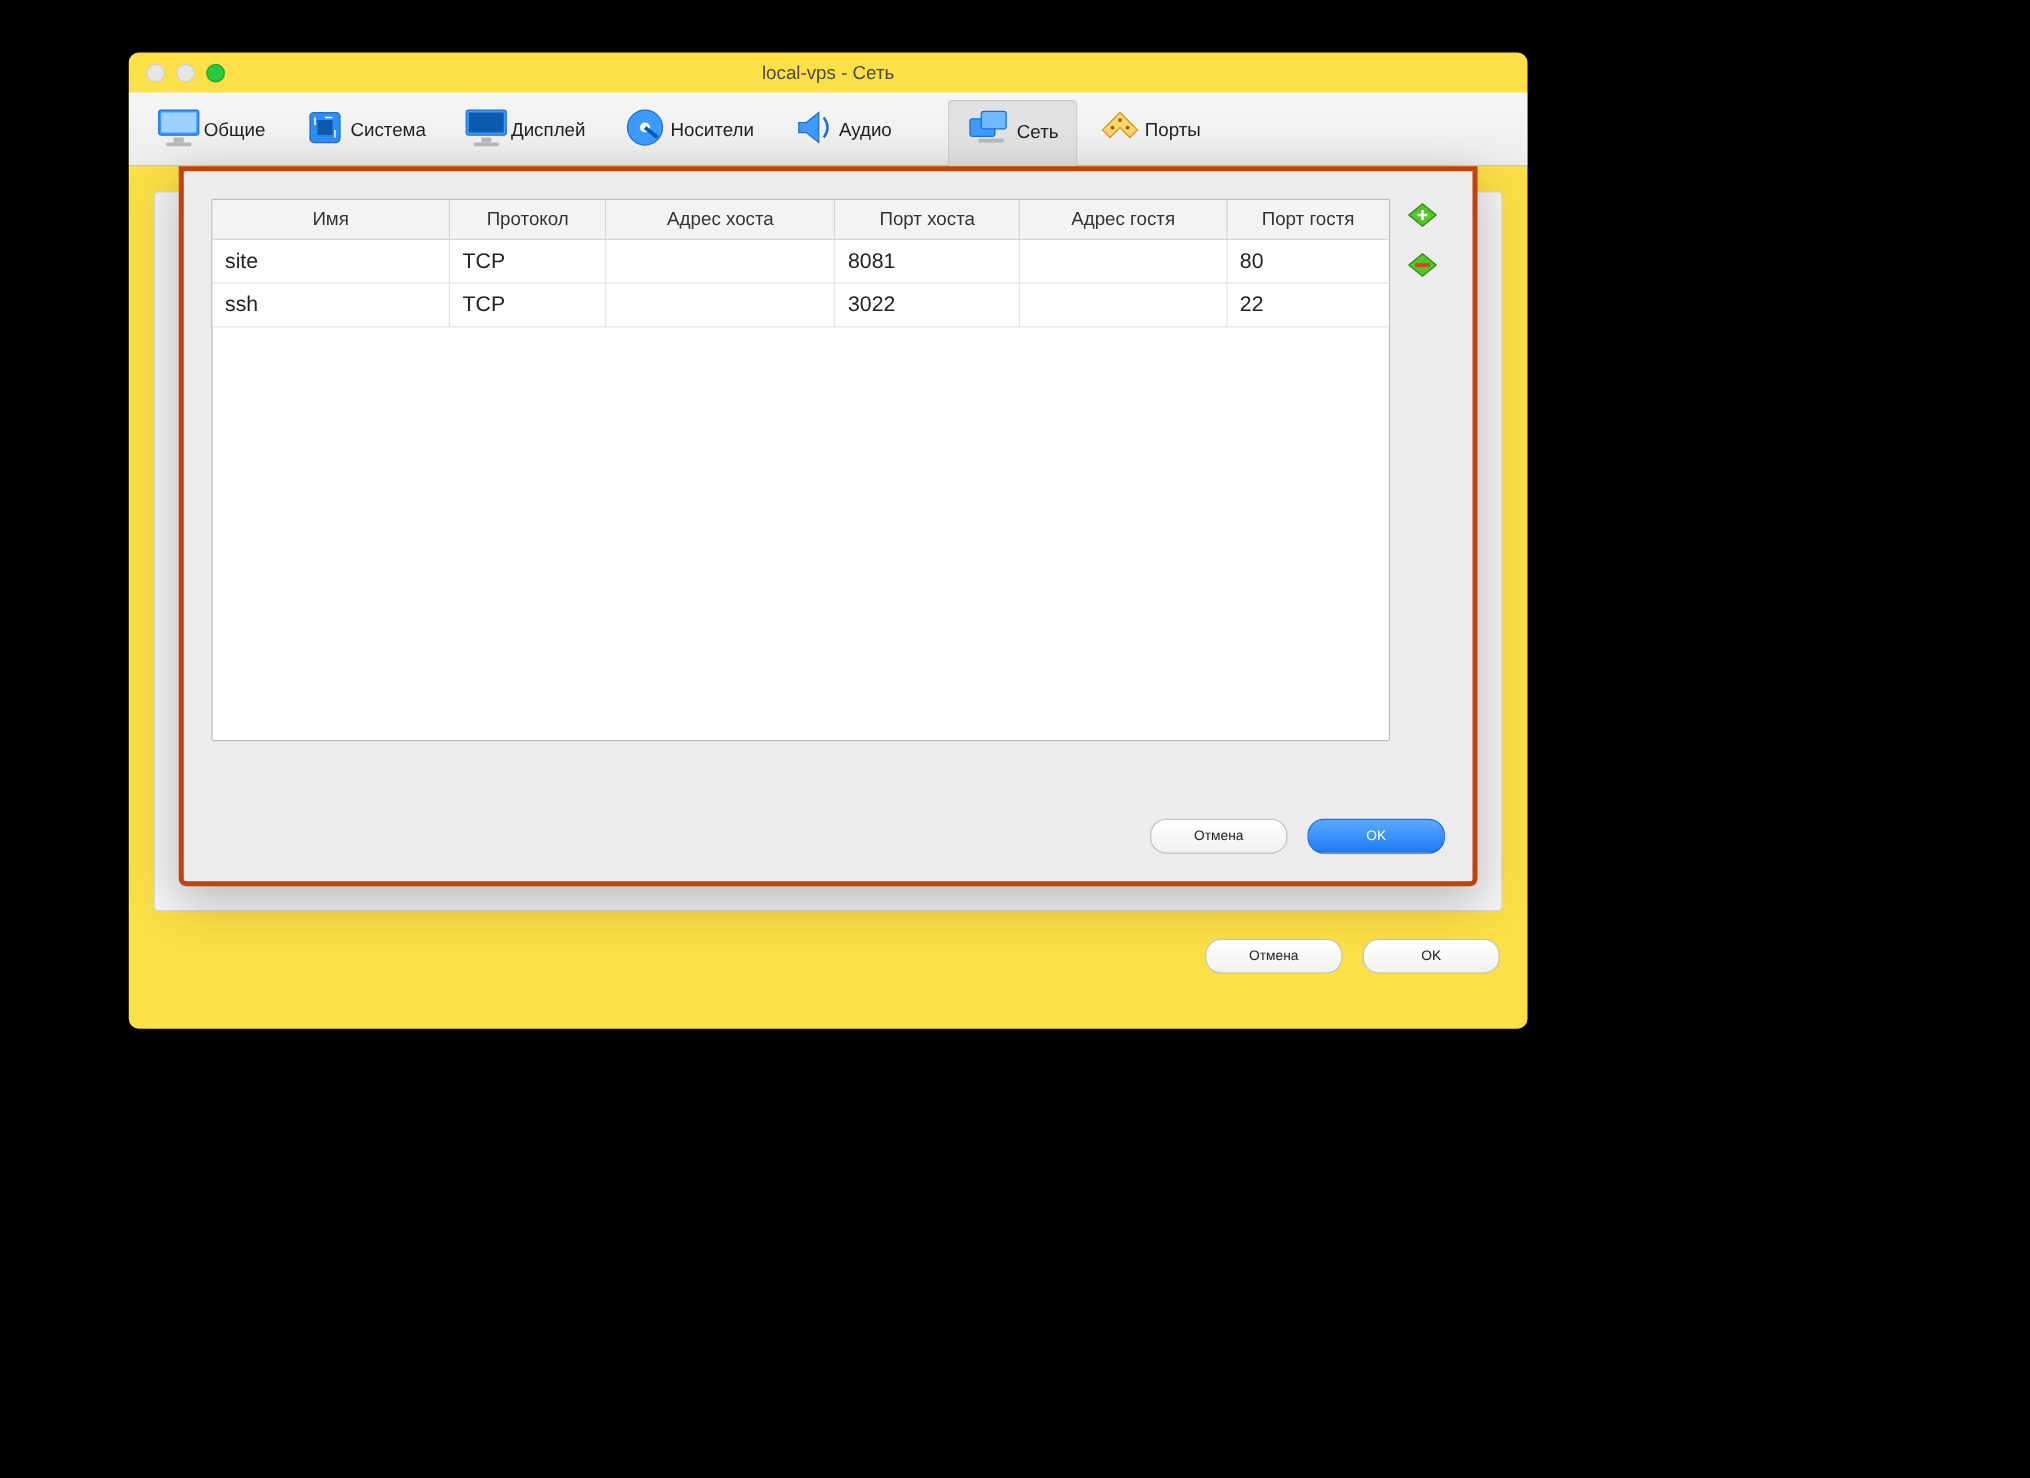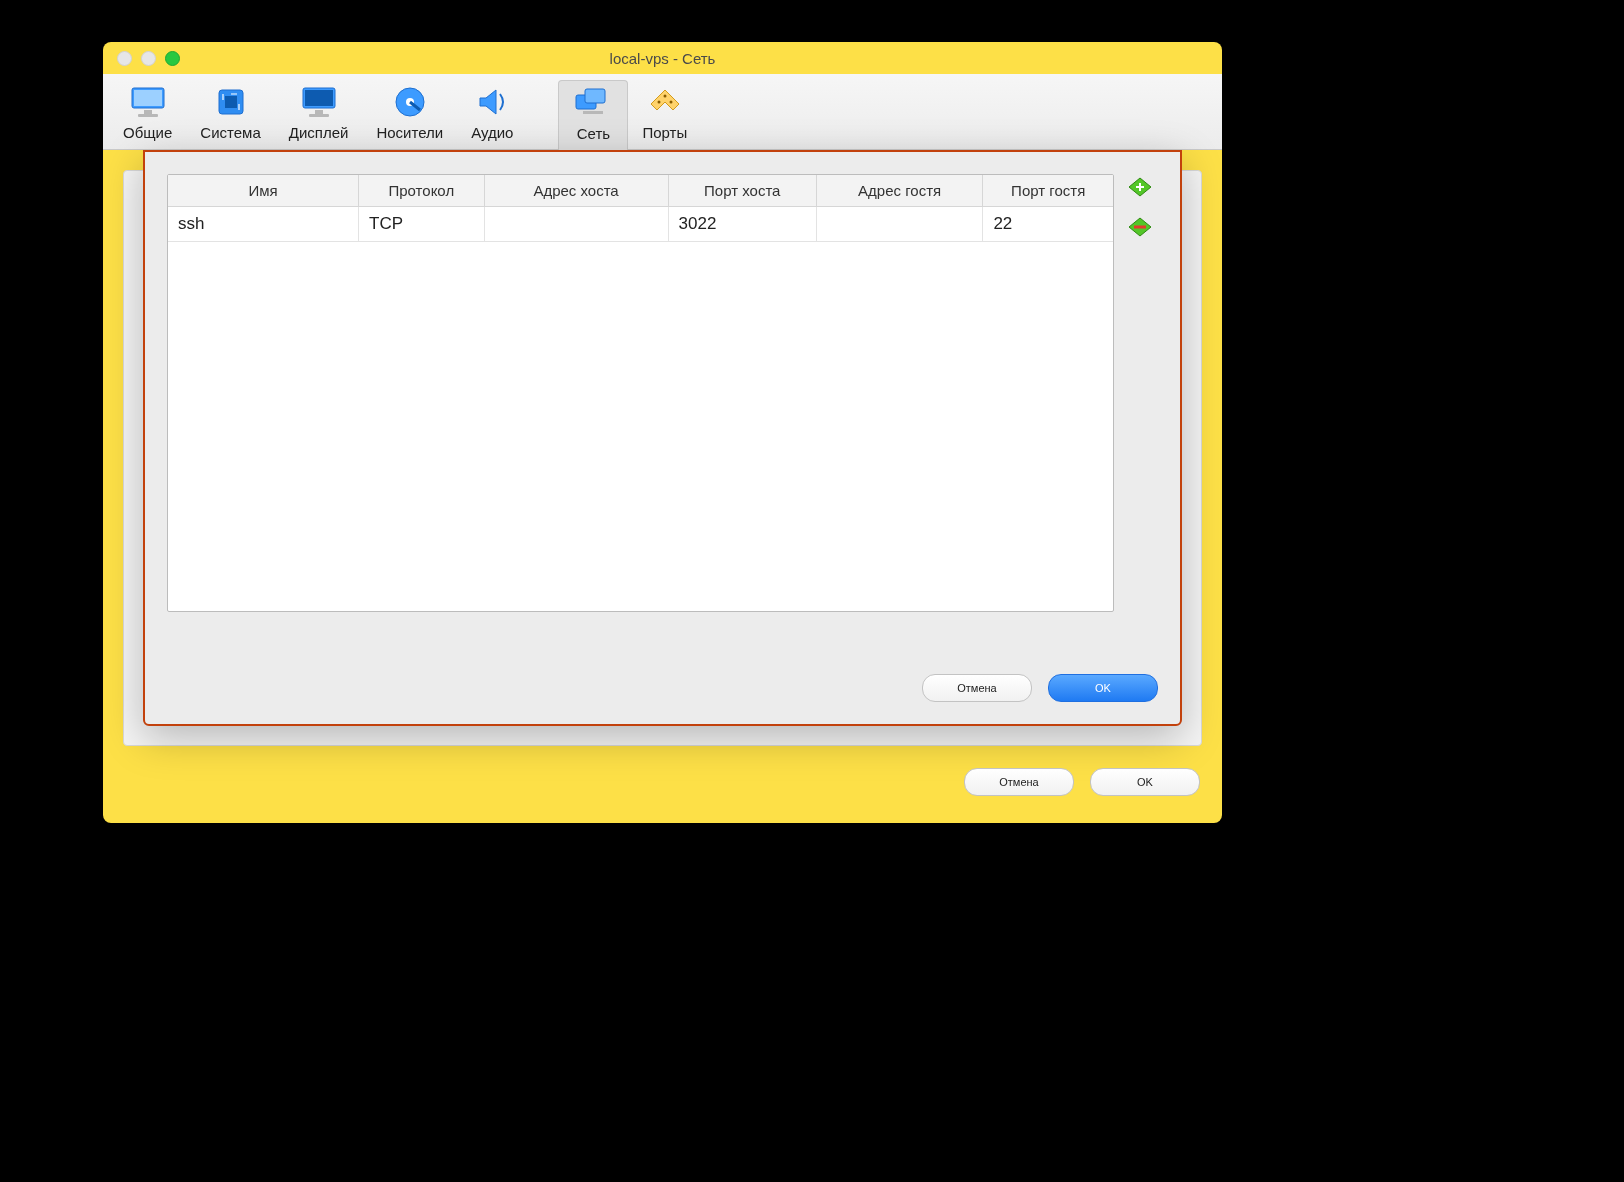--- a/index.html
+++ b/index.html
@@ -7,28 +7,28 @@
 .stage{width:1624px;height:1182px;position:relative;}
 .win{position:absolute;left:103px;top:42px;width:1119px;height:781px;background:#fde047;border-radius:8px;box-shadow:0 25px 60px rgba(0,0,0,0.55);overflow:hidden;}
 .titlebar{height:32px;display:flex;align-items:center;position:relative;}
 .traffic{display:flex;gap:9px;margin-left:14px;}
 .tl{width:13px;height:13px;border-radius:50%;}
 .tl.close{background:#e6e6e6;border:1px solid #d1d1d1;}
 .tl.min{background:#e6e6e6;border:1px solid #d1d1d1;}
 .tl.zoom{background:#28c840;border:1px solid #1fa833;}
 .title{position:absolute;left:0;right:0;text-align:center;font-size:15px;color:#4a4a4a;pointer-events:none;}
 .toolbar{display:flex;align-items:flex-end;padding:6px 6px 0 6px;background:linear-gradient(#f6f6f6,#ececec);border-bottom:1px solid #c9c9c9;}
-.tb-item{display:flex;flex-direction:column;align-items:center;justify-content:flex-end;padding:4px 14px 8px 14px;border-radius:4px 4px 0 0;cursor:pointer;}
+.tb-item{display:flex;flex-direction:row;align-items:center;justify-content:flex-end;padding:4px 14px 8px 14px;border-radius:4px 4px 0 0;cursor:pointer;}
 .tb-item.active{background:#e1e1e1;border:1px solid #c9c9c9;border-bottom:none;margin-bottom:-1px;margin-left:31px;}
 .tb-icon{width:40px;height:36px;margin-bottom:4px;display:flex;align-items:center;justify-content:center;}
 .tb-label{font-size:15px;color:#222;white-space:nowrap;}
 .tb-spacer{width:110px;}
 .body-area{position:relative;height:calc(100% - 120px);}
 .bg-panel{position:absolute;left:20px;right:20px;top:20px;bottom:65px;background:#f5f5f5;border:1px solid #d8d8d8;border-radius:4px;}
-.modal{position:absolute;left:40px;right:40px;top:0;bottom:85px;background:#ececec;border:2px solid #c2410c;border-radius:0 0 6px 6px;box-shadow:0 12px 40px rgba(0,0,0,0.25);display:flex;flex-direction:column;padding:22px;gap:44px;}
+.modal{position:absolute;left:40px;right:40px;top:0;bottom:85px;background:#ececec;border:4px solid #c2410c;border-radius:0 0 6px 6px;box-shadow:0 12px 40px rgba(0,0,0,0.25);display:flex;flex-direction:column;padding:22px;gap:44px;}
 .table-wrap{flex:1;display:flex;}
 .table-box{flex:1;background:#fff;border:1px solid #bcbcbc;border-radius:2px;overflow:hidden;}
 table{width:100%;border-collapse:collapse;}
 th{background:#f3f3f3;border-right:1px solid #d6d6d6;border-bottom:1px solid #d6d6d6;font-weight:400;color:#333;text-align:center;padding:7px 10px;font-size:15px;}
 th:last-child{border-right:none;}
 td{border-right:1px solid #e3e3e3;border-bottom:1px solid #e3e3e3;padding:7px 10px;font-size:17px;color:#222;background:#fff;}
 td:last-child{border-right:none;}
 .side-btns{width:36px;display:flex;flex-direction:column;align-items:center;padding-left:8px;gap:18px;padding-top:2px;}
 .side-btn{width:26px;height:22px;cursor:pointer;}
 .modal-footer{display:flex;justify-content:flex-end;gap:16px;padding-top:18px;}
@@ -148,20 +148,28 @@
                   <th class="col-name">Имя</th>
                   <th class="col-proto">Протокол</th>
                   <th class="col-haddr">Адрес хоста</th>
                   <th class="col-hport">Порт хоста</th>
                   <th class="col-gaddr">Адрес гостя</th>
                   <th class="col-gport">Порт гостя</th>
                 </tr>
               </thead>
               <tbody>
                 <tr>
+                  <td>site</td>
+                  <td>TCP</td>
+                  <td></td>
+                  <td>8081</td>
+                  <td></td>
+                  <td>80</td>
+                </tr>
+                <tr>
                   <td>ssh</td>
                   <td>TCP</td>
                   <td></td>
                   <td>3022</td>
                   <td></td>
                   <td>22</td>
                 </tr>
               </tbody>
             </table>
           </div>

